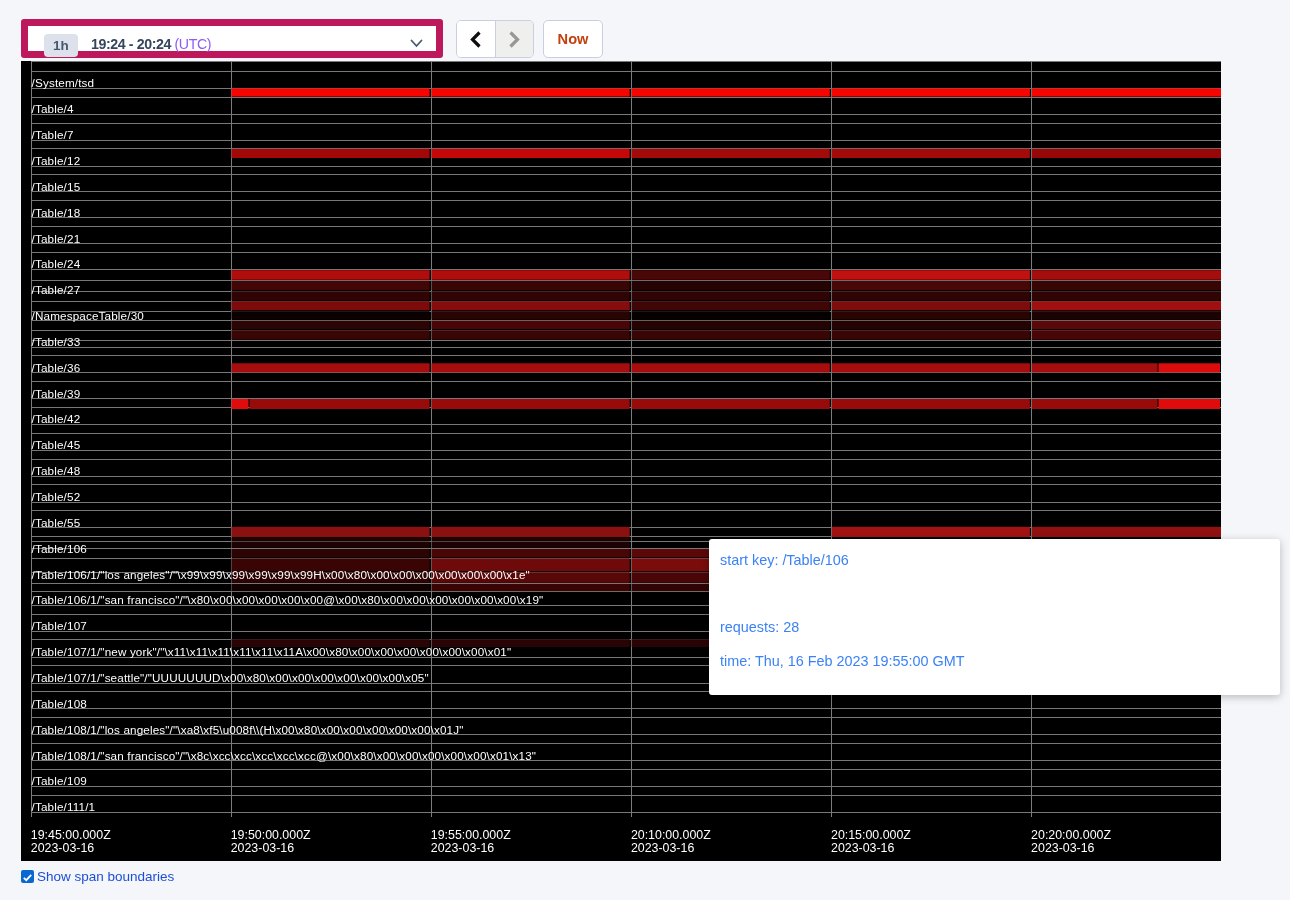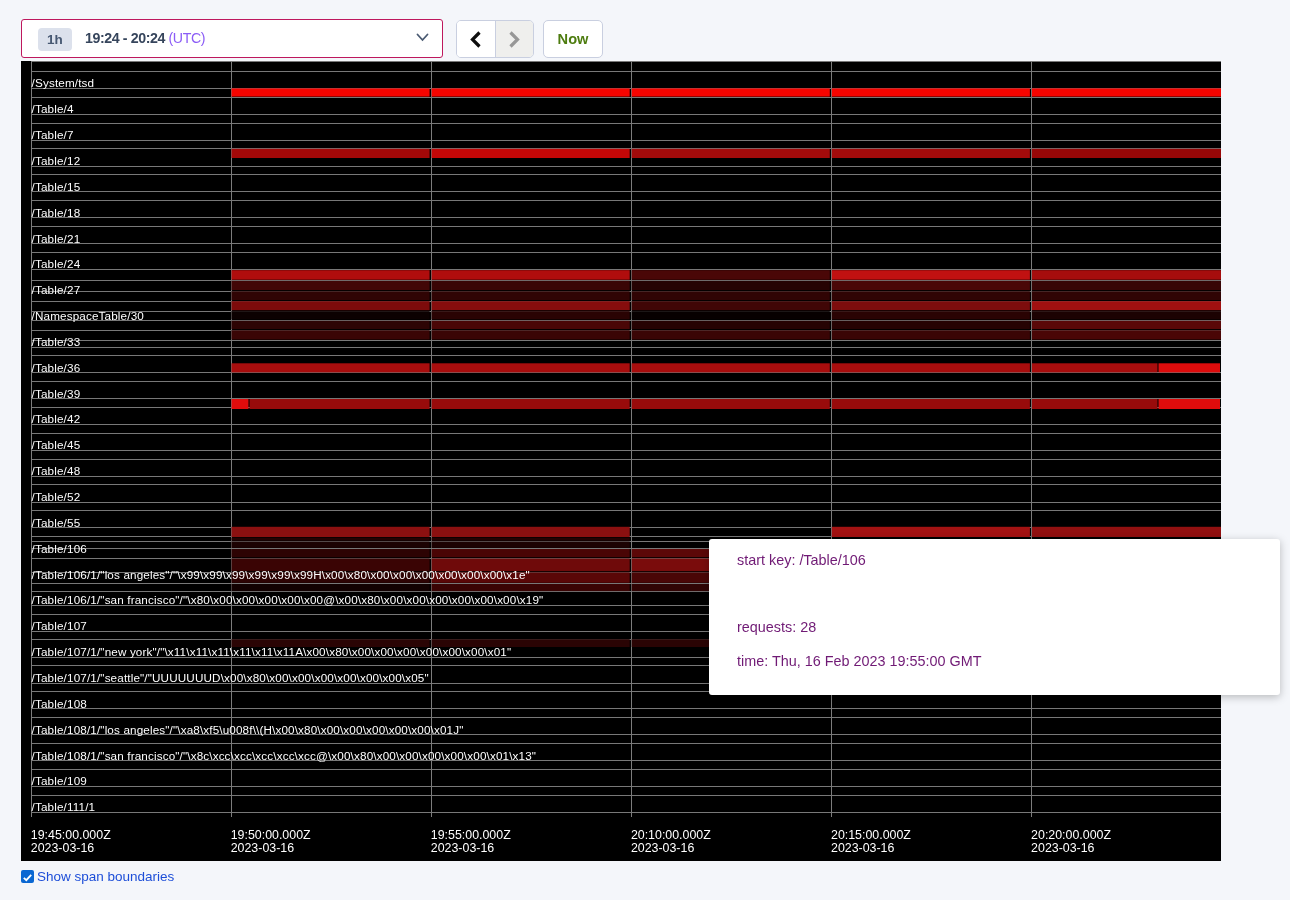--- a/index.html
+++ b/index.html
@@ -1,28 +1,28 @@
 <!DOCTYPE html>
 <html><head><meta charset="utf-8"><style>
 *{margin:0;padding:0;box-sizing:border-box}
 body{width:1290px;height:900px;background:#f4f6fa;font-family:"Liberation Sans",sans-serif;position:relative;overflow:hidden}
-.sel{position:absolute;left:21px;top:19px;width:422px;height:39px;background:#fff;border:1px solid #be185d;border-radius:3px}
+.sel{position:absolute;left:21px;top:19px;width:422px;height:39px;background:#fff;border:7px solid #be185d;border-radius:3px}
 .badge{position:absolute;left:16px;top:8px;width:34px;height:23px;background:#dce1ec;border-radius:4px;
  color:#475872;font-weight:bold;font-size:13.5px;text-align:center;line-height:23px}
 .trange{position:absolute;left:63px;top:0;height:37px;line-height:37px;font-size:14.2px;letter-spacing:-0.4px;font-weight:bold;color:#36455c;white-space:pre}
 .trange .utc{font-weight:normal;color:#8b5cf6}
 .chev{position:absolute;right:13px;top:13px}
 .btngrp{position:absolute;left:456px;top:20px;width:78px;height:38px;border:1px solid #c9cfe0;border-radius:5px;overflow:hidden;display:flex}
 .btngrp .b1{width:39px;height:100%;background:#fff;border-right:1px solid #c9cfe0;display:flex;align-items:center;justify-content:center}
 .btngrp .b2{width:38px;height:100%;background:#efefed;display:flex;align-items:center;justify-content:center}
 .nowbtn{position:absolute;left:543px;top:20px;width:60px;height:38px;background:#fff;border:1px solid #c9cfe0;border-radius:5px;
- color:#4d7c0f;font-weight:bold;font-size:14.6px;text-align:center;line-height:36px}
+ color:#c2410c;font-weight:bold;font-size:14.6px;text-align:center;line-height:36px}
 .tooltip{position:absolute;left:709px;top:539px;width:571px;height:156px;background:#fff;border-radius:3px;
  box-shadow:0 2px 8px rgba(0,0,0,0.25);z-index:5}
-.tooltip div{position:absolute;left:28px;font-size:14.4px;color:#701a75;white-space:pre}
+.tooltip div{position:absolute;left:11px;font-size:14.4px;color:#3b82f6;white-space:pre}
 .cbrow{position:absolute;left:21px;top:869px;height:14px}
 .cbox{position:absolute;left:0;top:1px;width:13px;height:13px;background:#0a67d2;border-radius:2px}
 .cblab{position:absolute;left:16px;top:0;font-size:13.5px;color:#1d4ed8;white-space:pre}
 </style></head><body>
 <div class="sel">
  <div class="badge">1h</div>
  <div class="trange"><b>19:24 - 20:24</b><span class="utc"> (UTC)</span></div>
  <svg class="chev" width="13" height="9" viewBox="0 0 13 9">
       <path d="M1.5 1.5 L6.5 7 L11.5 1.5" stroke="#4a5a72" stroke-width="1.8" fill="none" stroke-linecap="round"></path>
     </svg>

